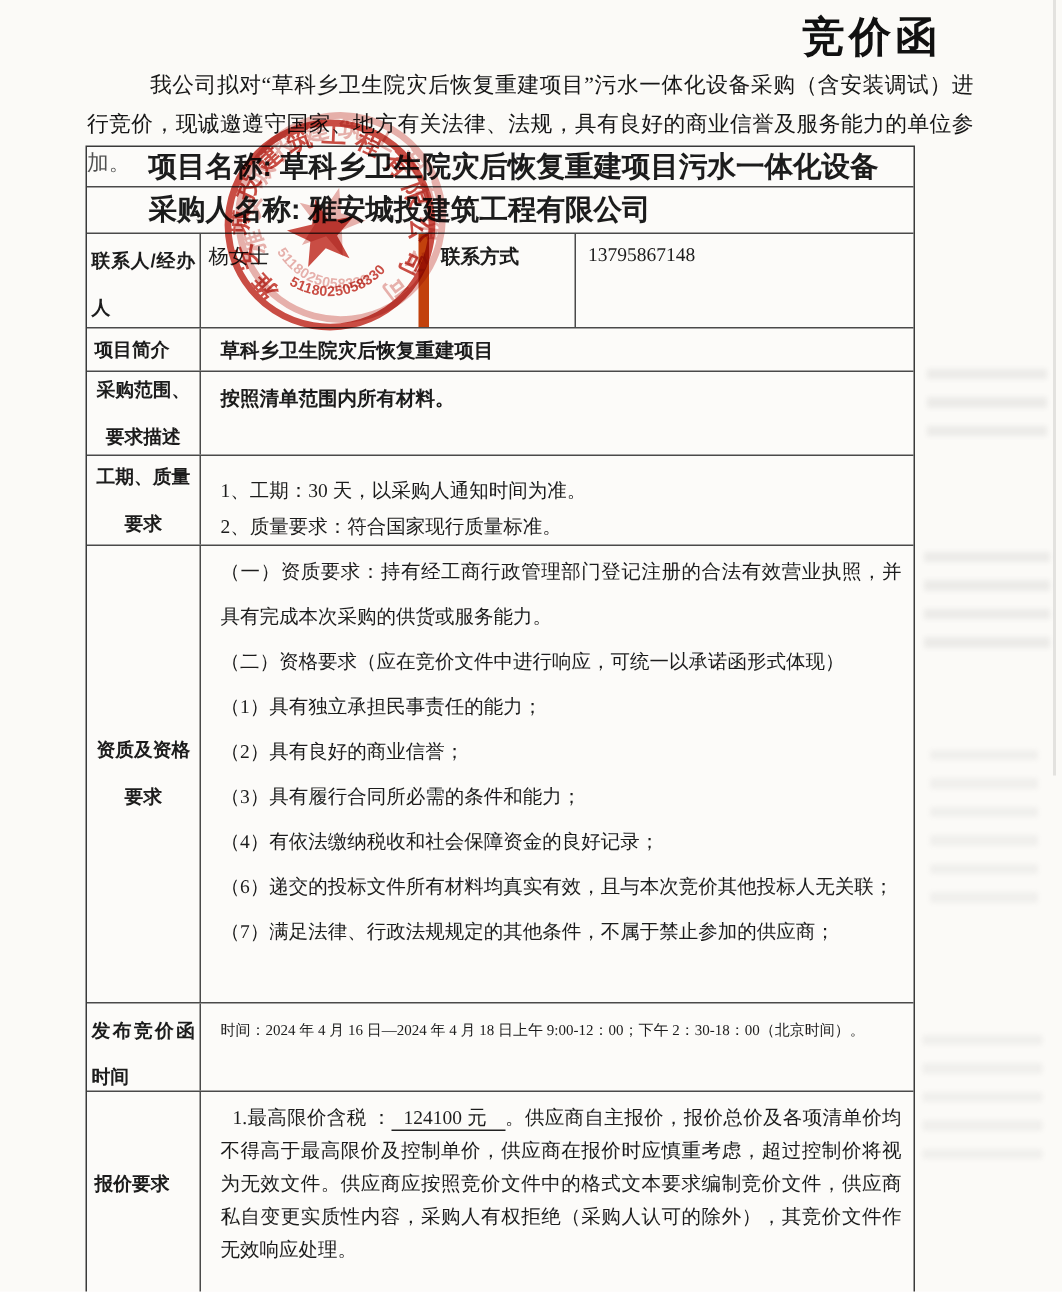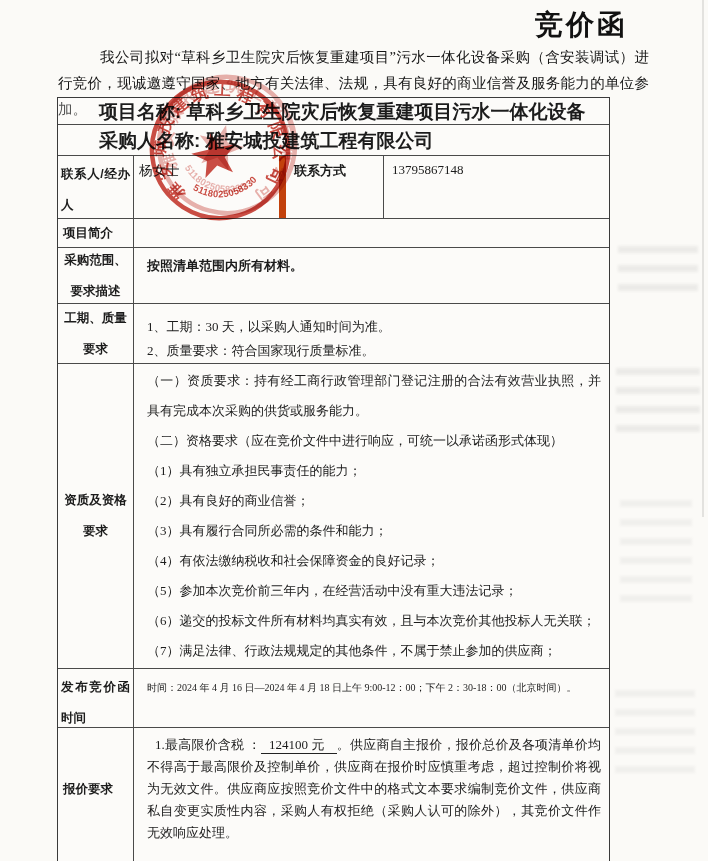--- a/index.html
+++ b/index.html
@@ -96,20 +96,21 @@
 
   <div class="row" style="height:63px">
     <div class="cell lbl top" style="text-align:justify;text-align-last:left;justify-content:flex-start;">联系人/经办人</div>
     <div class="cell c-person">杨女士</div>
     <div class="cell c-mlabel">联系方式</div>
     <div class="cell c-phone">13795867148</div>
   </div>
 
   <div class="row r-summary" style="height:29px">
     <div class="cell lbl left">项目简介</div>
+    <div class="cell val sans-bold">草科乡卫生院灾后恢复重建项目</div>
   </div>
 
   <div class="row r-scope" style="height:56px">
     <div class="cell lbl">采购范围、要求描述</div>
     <div class="cell val sans-bold">按照清单范围内所有材料。</div>
   </div>
 
   <div class="row r-duration" style="height:60px">
     <div class="cell lbl">工期、质量要求</div>
     <div class="cell val">
@@ -120,21 +121,20 @@
 
   <div class="row r-qual" style="height:305px">
     <div class="cell lbl">资质及资格要求</div>
     <div class="cell val">
       <p>（一）资质要求：持有经工商行政管理部门登记注册的合法有效营业执照，并具有完成本次采购的供货或服务能力。</p>
       <p>（二）资格要求（应在竞价文件中进行响应，可统一以承诺函形式体现）</p>
       <p>（1）具有独立承担民事责任的能力；</p>
       <p>（2）具有良好的商业信誉；</p>
       <p>（3）具有履行合同所必需的条件和能力；</p>
       <p>（4）有依法缴纳税收和社会保障资金的良好记录；</p>
-      <p>（5）参加本次竞价前三年内，在经营活动中没有重大违法记录；</p>
       <p>（6）递交的投标文件所有材料均真实有效，且与本次竞价其他投标人无关联；</p>
       <p>（7）满足法律、行政法规规定的其他条件，不属于禁止参加的供应商；</p>
     </div>
   </div>
 
   <div class="row r-publish" style="height:59px">
     <div class="cell lbl top" style="text-align:justify;text-align-last:left;justify-content:flex-start;">发布竞价函时间</div>
     <div class="cell val">时间：2024 年 4 月 16 日—2024 年 4 月 18 日上午 9:00-12：00；下午 2：30-18：00（北京时间）。</div>
   </div>
 

